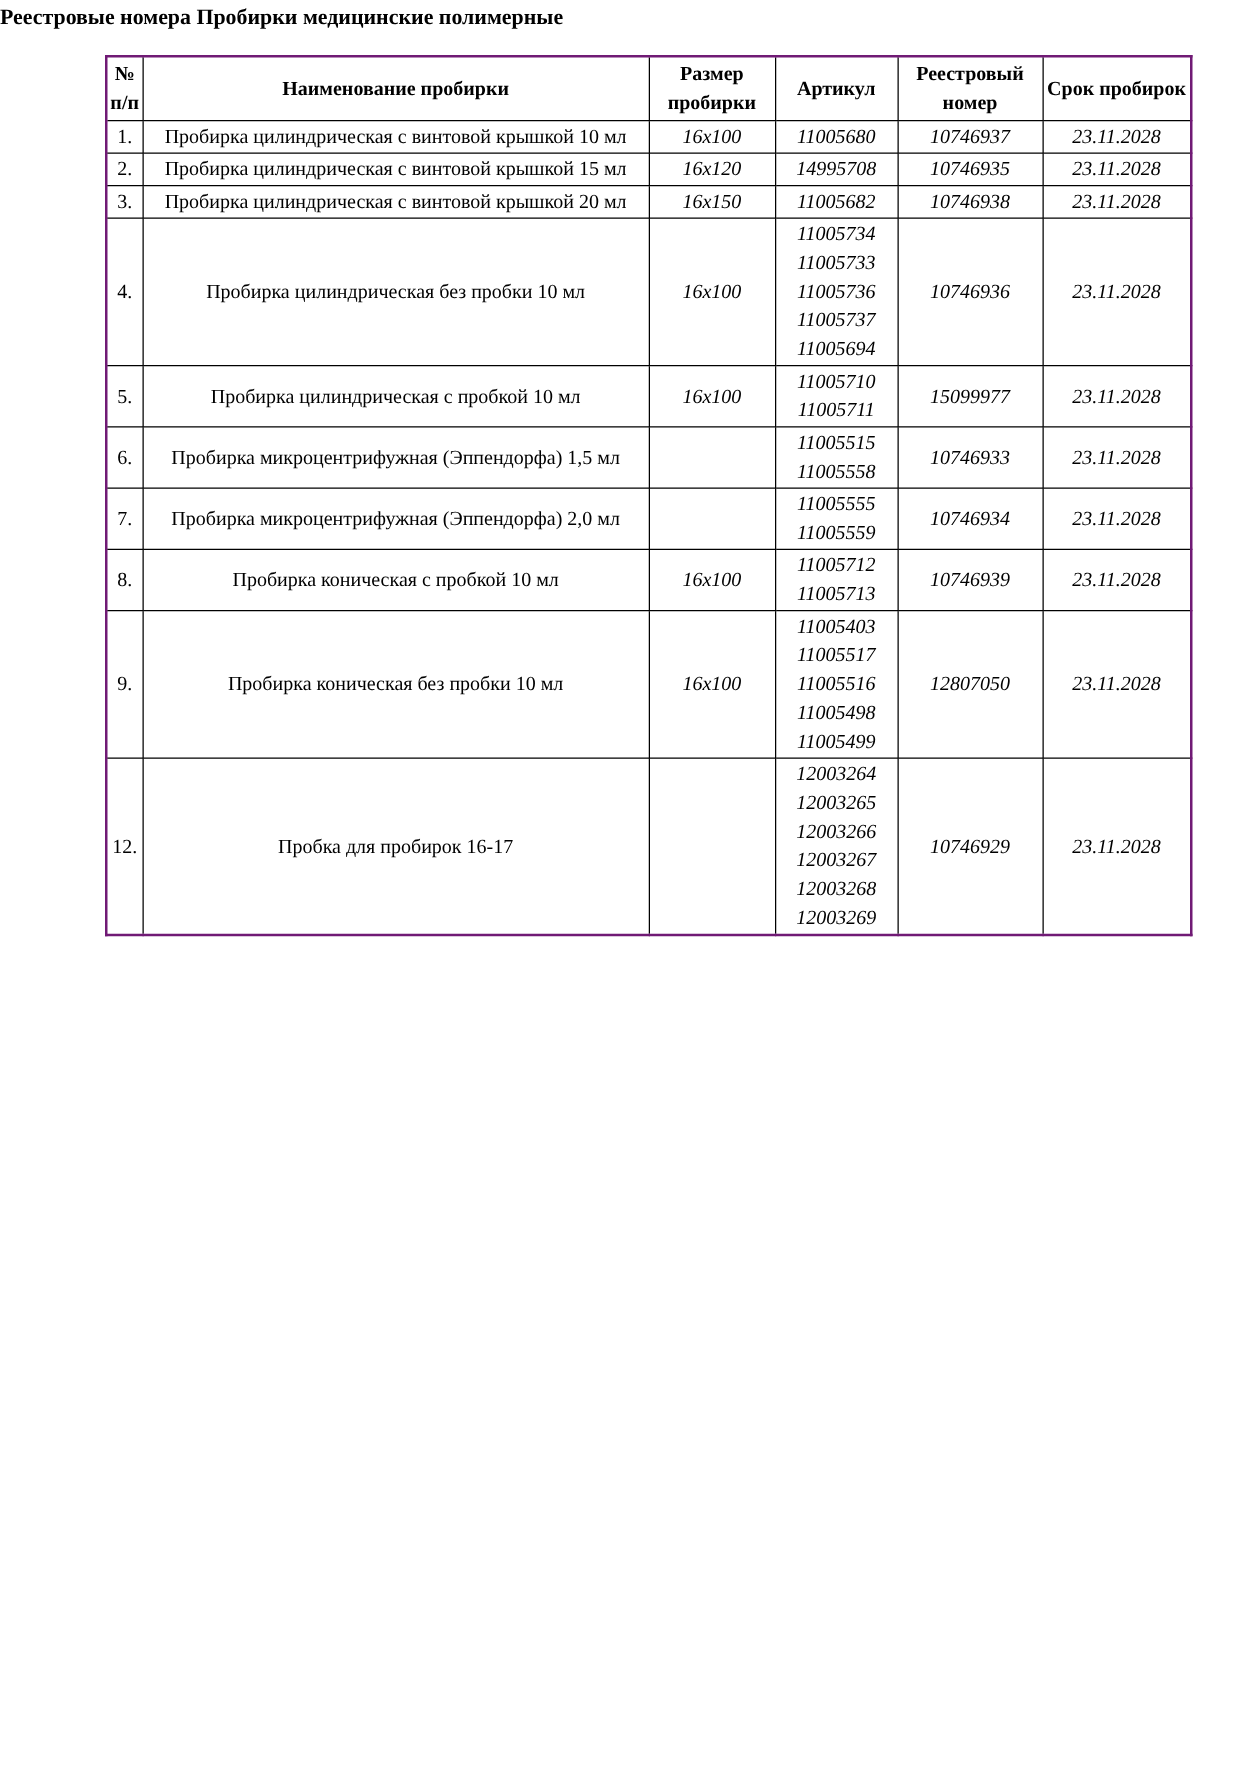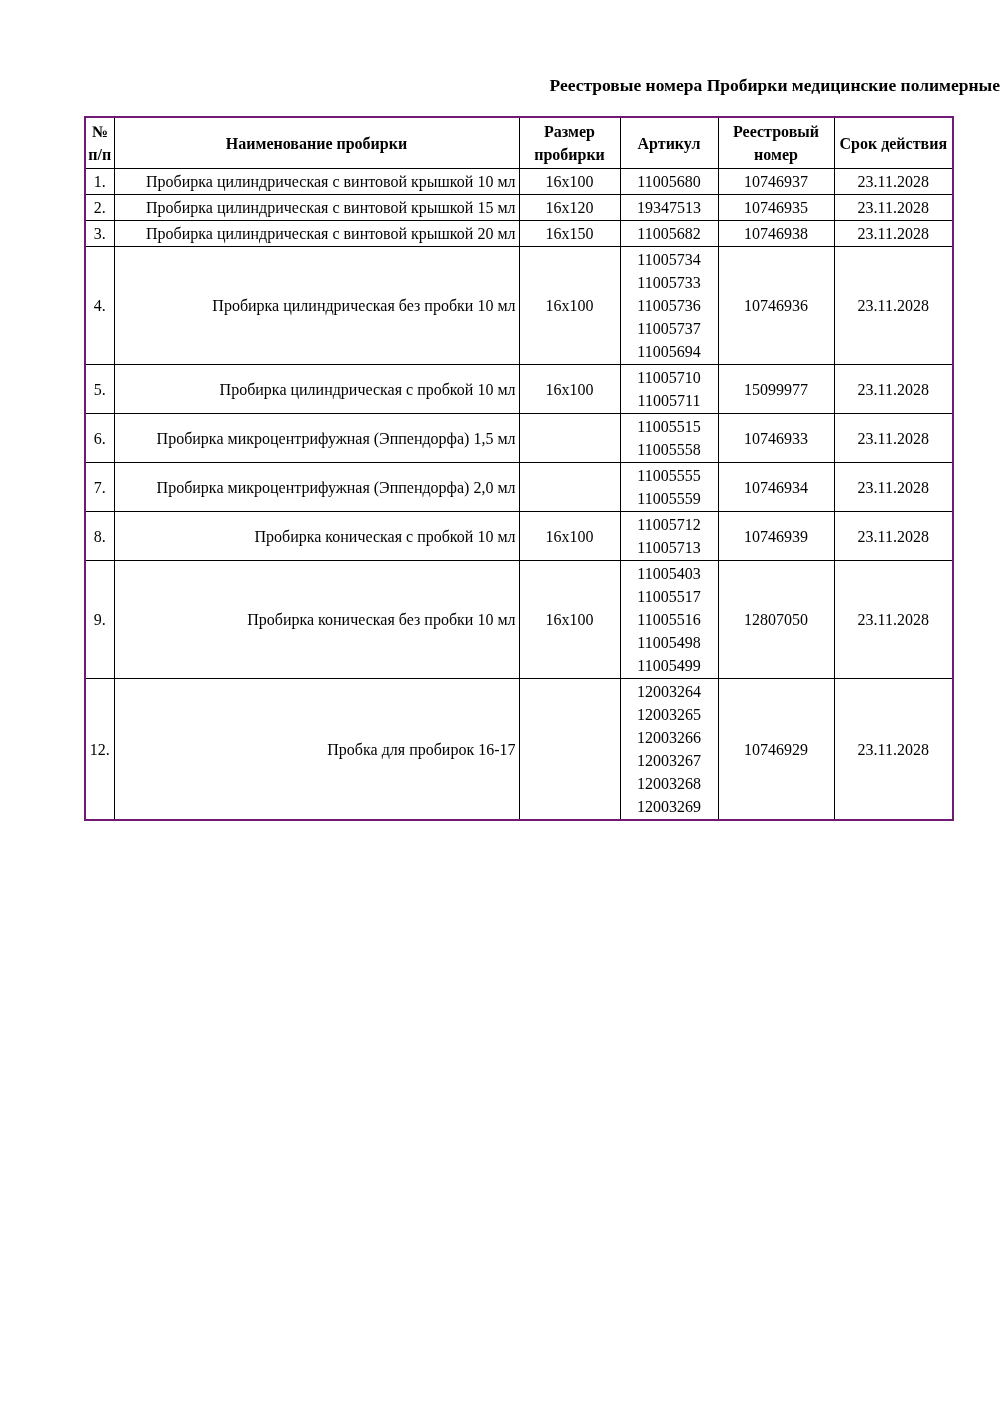--- a/index.html
+++ b/index.html
@@ -8,22 +8,21 @@
     background: #ffffff;
   }
   body {
     width: 1000px;
     height: 1414px;
     font-family: "Liberation Serif", "DejaVu Serif", serif;
     color: #000000;
     position: relative;
   }
   .doc-title {
-    margin-top: 72px;
-    text-align: right;
+    text-align: left;
     font-weight: bold;
     font-size: 17.5px;
     line-height: 26px;
   }
   table.registry {
     border-collapse: collapse;
     margin-left: 84px;
     margin-top: 18px;
     width: 868px;
     table-layout: fixed;
@@ -47,27 +46,28 @@
   col.c-name  { width: 405px; }
   col.c-size  { width: 101px; }
   col.c-art   { width: 98px; }
   col.c-reg   { width: 116px; }
   col.c-valid { width: 119px; }
   td.cell-num {
     text-align: center;
     padding: 1px 1px;
   }
   td.cell-name {
-    text-align: right;
+    text-align: center;
   }
   td.cell-size,
   td.cell-articles,
   td.cell-reg,
   td.cell-valid {
     text-align: center;
+    font-style: italic;
   }
   td.cell-articles {
     white-space: pre-line;
   }
 </style>
 </head>
 <body>
 
 <div class="doc-title">
   <div>Реестровые номера Пробирки медицинские полимерные</div>
@@ -82,37 +82,37 @@
       <col class="c-reg">
       <col class="c-valid">
   </colgroup>
   <thead>
     <tr>
       <th>№ п/п</th>
       <th>Наименование пробирки</th>
       <th>Размер пробирки</th>
       <th>Артикул</th>
       <th>Реестровый номер</th>
-      <th>Срок действия</th>
+      <th>Срок пробирок</th>
     </tr>
   </thead>
   <tbody>
     <tr>
       <td class="cell-num">1.</td>
       <td class="cell-name">Пробирка цилиндрическая с винтовой крышкой 10 мл</td>
       <td class="cell-size">16x100</td>
       <td class="cell-articles">11005680</td>
       <td class="cell-reg">10746937</td>
       <td class="cell-valid">23.11.2028</td>
     </tr>
     <tr>
       <td class="cell-num">2.</td>
       <td class="cell-name">Пробирка цилиндрическая с винтовой крышкой 15 мл</td>
       <td class="cell-size">16x120</td>
-      <td class="cell-articles">19347513</td>
+      <td class="cell-articles">14995708</td>
       <td class="cell-reg">10746935</td>
       <td class="cell-valid">23.11.2028</td>
     </tr>
     <tr>
       <td class="cell-num">3.</td>
       <td class="cell-name">Пробирка цилиндрическая с винтовой крышкой 20 мл</td>
       <td class="cell-size">16x150</td>
       <td class="cell-articles">11005682</td>
       <td class="cell-reg">10746938</td>
       <td class="cell-valid">23.11.2028</td>

